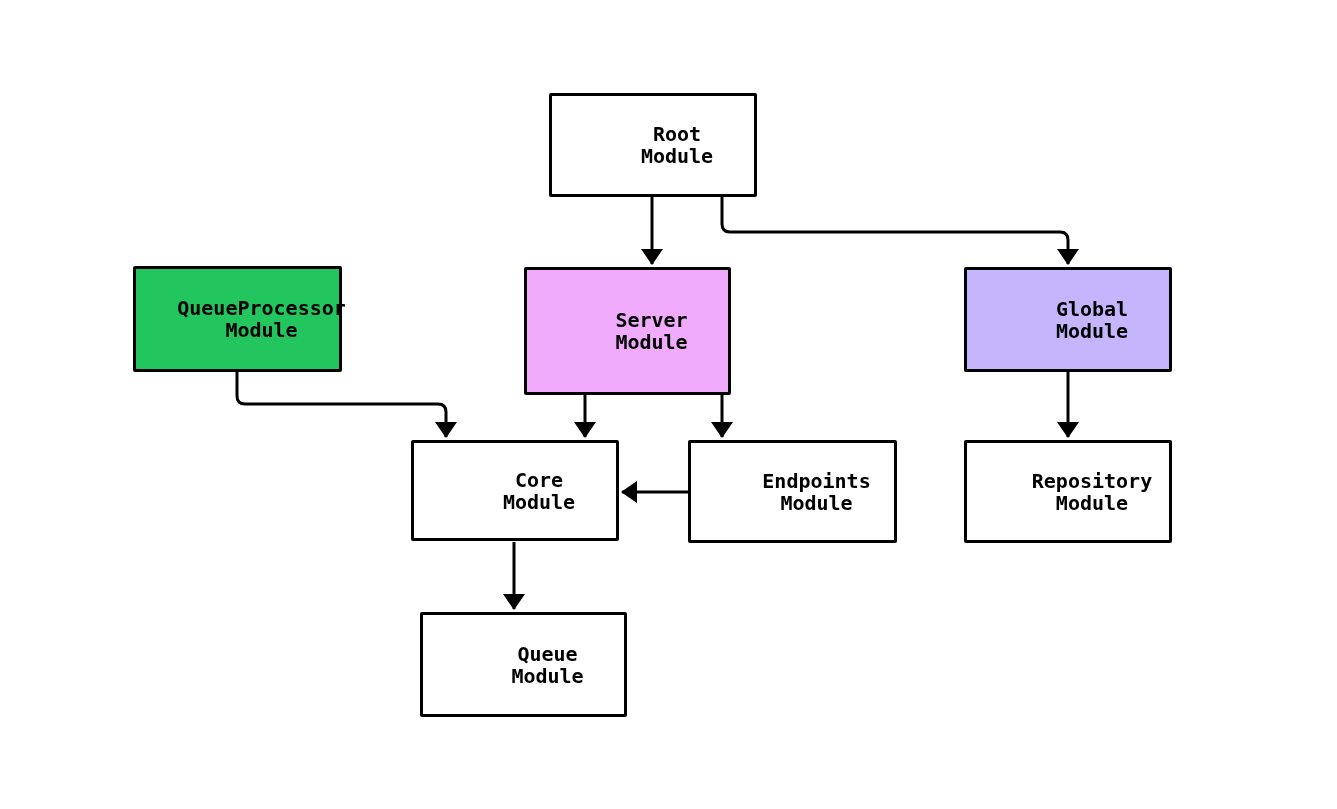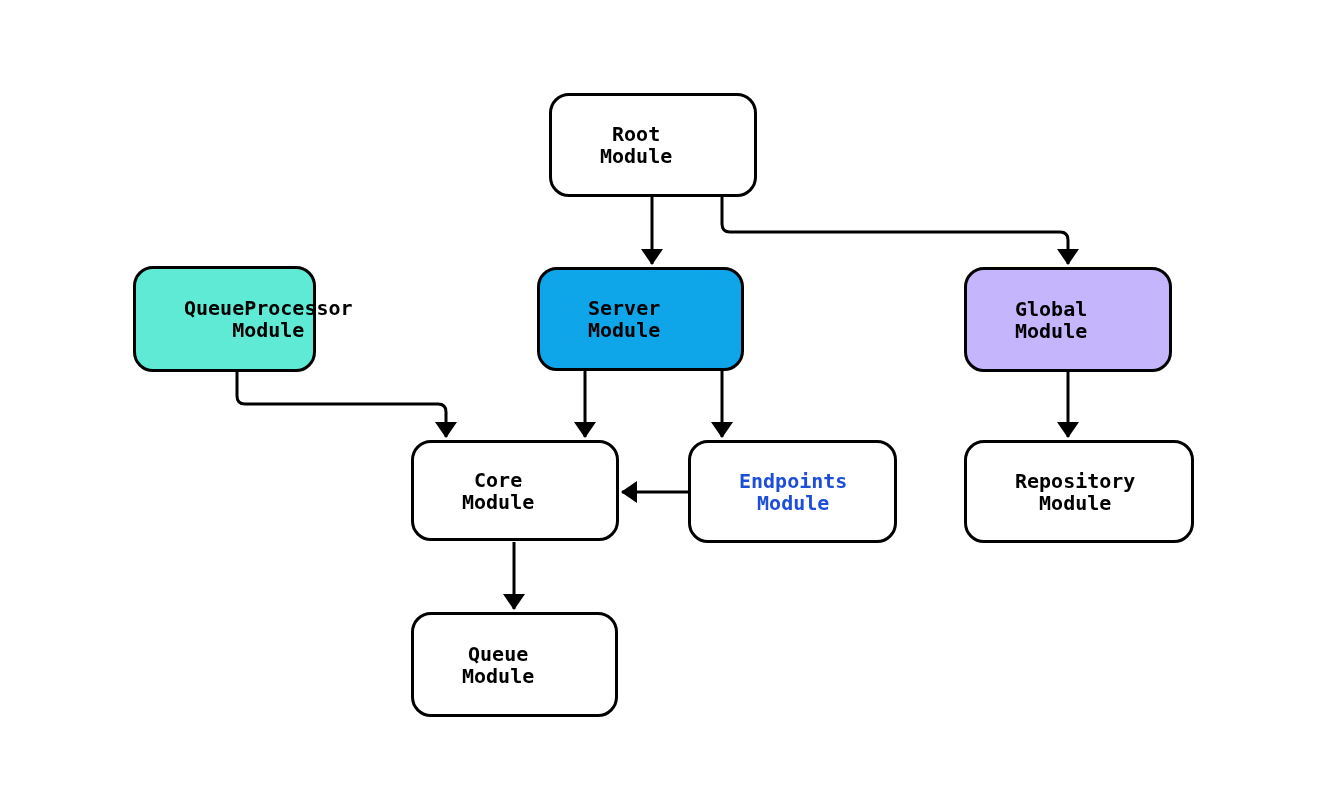--- a/index.html
+++ b/index.html
@@ -24,24 +24,25 @@
   }
   .edge {
     fill: none;
     stroke-width: 3px;
     stroke-linecap: butt;
   }
   .node {
     position: absolute;
     box-sizing: border-box;
     border: 3px solid #000;
-    border-radius: 20px;
+    border-radius: 2px;
     background: #ffffff;
     display: flex;
     align-items: center;
+    justify-content: center;
     text-align: center;
     padding-left: 48px;
   }
   .node-label {
     font-weight: bold;
     font-size: 20px;
     line-height: 22px;
     white-space: pre-line;
     color: #000000;
   }
@@ -65,42 +66,42 @@
         <path d="M688,492 L622,492" class="edge" stroke="#000000" marker-end="url(#arrowhead)"></path>
         <path d="M1068,371 L1068,437" class="edge" stroke="#000000" marker-end="url(#arrowhead)"></path>
         <path d="M514,542 L514,609" class="edge" stroke="#000000" marker-end="url(#arrowhead)"></path>
       </g>
   </svg>
   <div id="nodes-layer">
       <div class="node" style="left: 549px; top: 93px; width: 208px; height: 104px; background: rgb(255, 255, 255); border-color: rgb(0, 0, 0);">
         <span class="node-label" style="color: rgb(0, 0, 0);">Root
 Module</span>
       </div>
-      <div class="node" style="left: 133px; top: 266px; width: 183px; height: 106px; background: #5eead4; border-color: rgb(0, 0, 0);">
+      <div class="node" style="left: 133px; top: 266px; width: 209px; height: 106px; background: #22c55e; border-color: rgb(0, 0, 0);">
         <span class="node-label" style="color: rgb(0, 0, 0);">QueueProcessor
 Module</span>
       </div>
-      <div class="node" style="left: 537px; top: 267px; width: 207px; height: 104px; background: #0ea5e9; border-color: rgb(0, 0, 0);">
+      <div class="node" style="left: 524px; top: 267px; width: 207px; height: 128px; background: #f0abfc; border-color: rgb(0, 0, 0);">
         <span class="node-label" style="color: rgb(0, 0, 0);">Server
 Module</span>
       </div>
       <div class="node" style="left: 964px; top: 267px; width: 208px; height: 105px; background: #c4b5fd; border-color: rgb(0, 0, 0);">
         <span class="node-label" style="color: rgb(0, 0, 0);">Global
 Module</span>
       </div>
       <div class="node" style="left: 411px; top: 440px; width: 208px; height: 101px; background: rgb(255, 255, 255); border-color: rgb(0, 0, 0);">
         <span class="node-label" style="color: rgb(0, 0, 0);">Core
 Module</span>
       </div>
       <div class="node" style="left: 688px; top: 440px; width: 209px; height: 103px; background: rgb(255, 255, 255); border-color: rgb(0, 0, 0);">
-        <span class="node-label" style="color: #1d4ed8;">Endpoints
+        <span class="node-label" style="color: #000000;">Endpoints
 Module</span>
       </div>
-      <div class="node" style="left: 964px; top: 440px; width: 230px; height: 103px; background: rgb(255, 255, 255); border-color: rgb(0, 0, 0);">
+      <div class="node" style="left: 964px; top: 440px; width: 208px; height: 103px; background: rgb(255, 255, 255); border-color: rgb(0, 0, 0);">
         <span class="node-label" style="color: rgb(0, 0, 0);">Repository
 Module</span>
       </div>
-      <div class="node" style="left: 411px; top: 612px; width: 207px; height: 105px; background: rgb(255, 255, 255); border-color: rgb(0, 0, 0);">
+      <div class="node" style="left: 420px; top: 612px; width: 207px; height: 105px; background: rgb(255, 255, 255); border-color: rgb(0, 0, 0);">
         <span class="node-label" style="color: rgb(0, 0, 0);">Queue
 Module</span>
       </div>
     </div>
 </div>
 
 </body></html>

